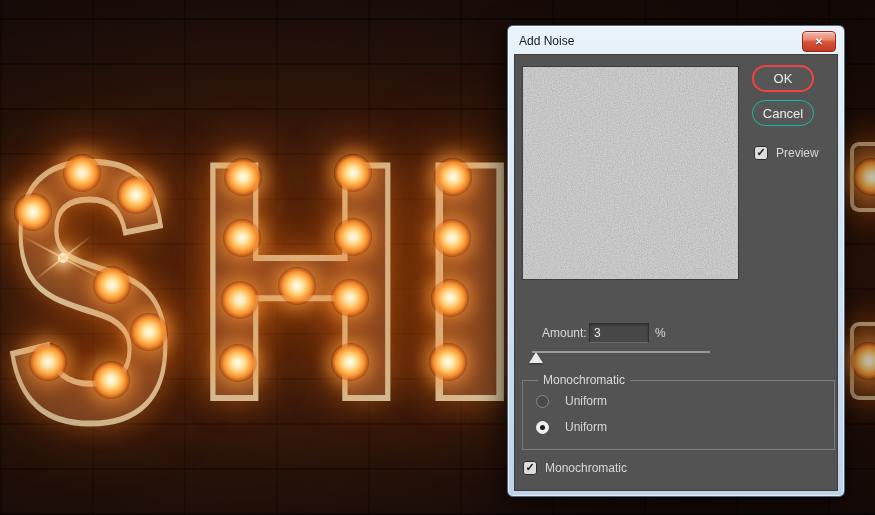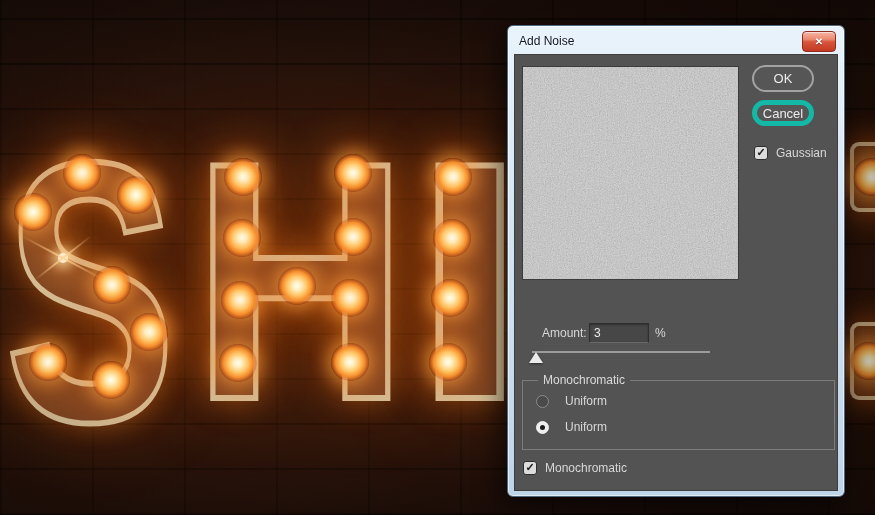--- a/index.html
+++ b/index.html
@@ -94,22 +94,22 @@
   .zoom-row{position:absolute;left:0;top:233px;width:238px;height:18px;}
   .zoomicon{position:absolute;width:16px;height:16px;cursor:pointer;}
   .zoom-out{left:51px;top:1px;}
   .zoom-in{left:167px;top:0;}
   .zoomlevel{position:absolute;left:90px;top:2px;width:52px;text-align:center;color:#d6d6d6;}
   .btn{
     position:absolute;left:237px;width:62px;height:27px;border-radius:14px;
     background:#565656;color:#ececec;font-size:13px;font-family:"Liberation Sans",sans-serif;
     display:flex;align-items:center;justify-content:center;cursor:pointer;box-sizing:border-box;
   }
-  .btn.ok{top:10px;border:2px solid #a3a3a3;}
-  .btn.cancel{top:45px;border:5px solid #14b8a6;height:26px;}
+  .btn.ok{top:10px;border:2px solid #ef4444;}
+  .btn.cancel{top:45px;border:1px solid #14b8a6;height:26px;}
   .checkrow{position:absolute;height:15px;display:flex;align-items:center;gap:8px;}
   .preview-check{left:239px;top:90px;}
   .mono-check{left:8px;top:405px;}
   .checkbox{
     width:14px;height:14px;border-radius:3px;background:#dcdcdc;border:1px solid #2e2e2e;
     box-sizing:border-box;display:flex;align-items:center;justify-content:center;cursor:pointer;
   }
   .check{font-size:11px;font-weight:700;color:#1d1d1d;line-height:1;}
   .amount-row{position:absolute;left:0;top:268px;width:100%;height:20px;}
   .amount-label{position:absolute;left:27px;top:3px;width:54px;text-align:left;color:#d8d8d8;}
@@ -212,21 +212,21 @@
     </div>
 
 
     <button class="btn ok">OK</button>
     <button class="btn cancel">Cancel</button>
 
     <div class="checkrow preview-check">
       <span class="checkbox">
         <span class="check">✓</span>
       </span>
-      <span class="label">Gaussian</span>
+      <span class="label">Preview</span>
     </div>
 
     <div class="amount-row">
       <span class="amount-label">Amount:</span>
       <input class="amount-input" value="3" style="">
       <span class="unit">%</span>
     </div>
 
     <div class="slider">
       <div class="track"></div>

